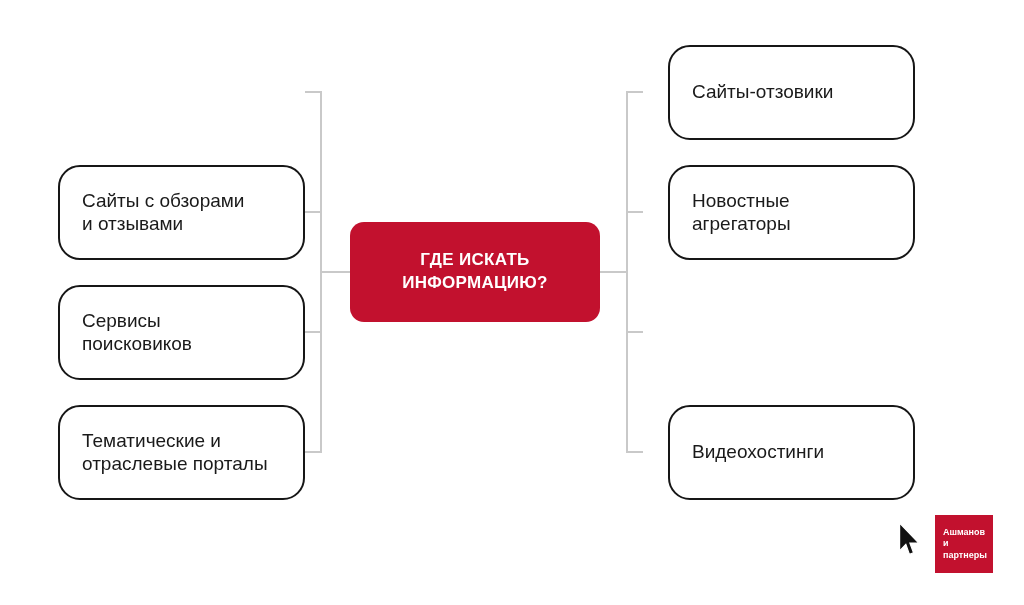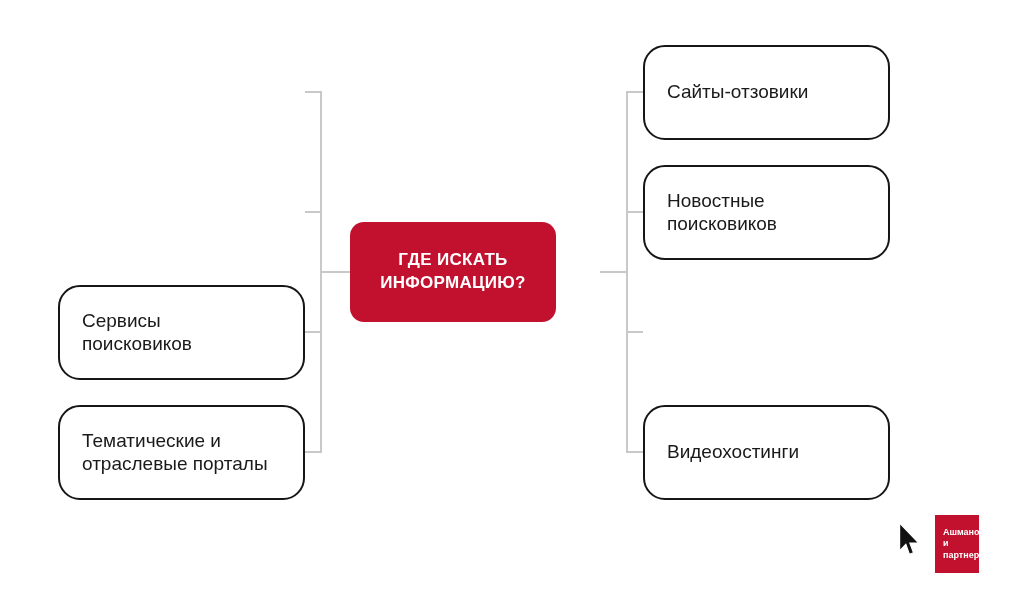--- a/index.html
+++ b/index.html
@@ -32,31 +32,31 @@
     padding-left: 22px;
     padding-right: 14px;
   }
   .node-label {
     font-size: 19px;
     line-height: 1.18;
     white-space: pre-line;
     color: #1a1a1a;
   }
   .left-col  { left: 58px; }
-  .right-col { left: 643px; }
+  .right-col { left: 668px; }
   .row-0 { top: 45px; }
   .row-1 { top: 165px; }
   .row-2 { top: 285px; }
   .row-3 { top: 405px; }
 
   .center-node {
     position: absolute;
     left: 350px;
     top: 222px;
-    width: 206px;
+    width: 250px;
     height: 100px;
     border-radius: 14px;
     display: flex;
     align-items: center;
     justify-content: center;
     text-align: center;
     box-sizing: border-box;
   }
   .center-label {
     font-size: 17px;
@@ -71,21 +71,21 @@
     position: absolute;
     background: #c9c9c9;
   }
   .h-line { height: 2px; }
   .v-line { width: 2px; }
 
   .logo-block {
     position: absolute;
     left: 935px;
     top: 515px;
-    width: 44px;
+    width: 58px;
     height: 58px;
     display: flex;
     align-items: center;
     box-sizing: border-box;
     padding-left: 8px;
   }
   .logo-text {
     font-size: 9px;
     font-weight: bold;
     line-height: 1.25;
@@ -98,35 +98,39 @@
     top: 522px;
     width: 30px;
     height: 36px;
   }
 </style>
 </head>
 <body>
 
 <div class="stage">
 
+  <div class="node left-col row-1">
+    <span class="node-label">Сайты с обзорами
+и отзывами</span>
+  </div>
   <div class="node left-col row-2">
     <span class="node-label">Сервисы
 поисковиков</span>
   </div>
   <div class="node left-col row-3">
     <span class="node-label">Тематические и
 отраслевые порталы</span>
   </div>
 
   <div class="node right-col row-0">
     <span class="node-label">Сайты-отзовики</span>
   </div>
   <div class="node right-col row-1">
     <span class="node-label">Новостные
-поисковиков</span>
+агрегаторы</span>
   </div>
   <div class="node right-col row-3">
     <span class="node-label">Видеохостинги</span>
   </div>
 
   <div class="connector h-line" style="left:305px; top:91px;  width:17px;"></div>
   <div class="connector h-line" style="left:305px; top:211px; width:17px;"></div>
   <div class="connector h-line" style="left:305px; top:331px; width:17px;"></div>
   <div class="connector h-line" style="left:305px; top:451px; width:17px;"></div>
   <div class="connector v-line" style="left:320px; top:91px;  height:362px;"></div>

